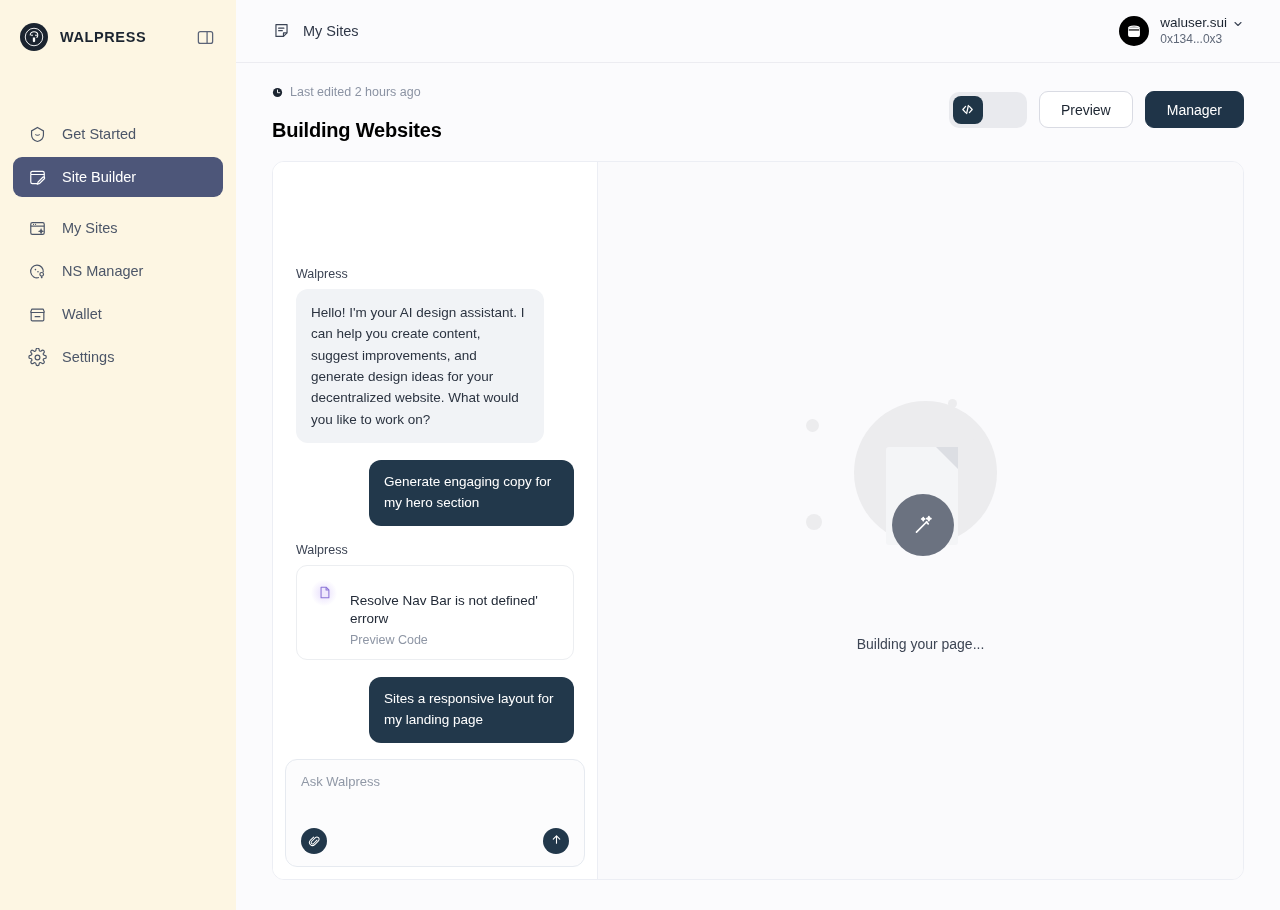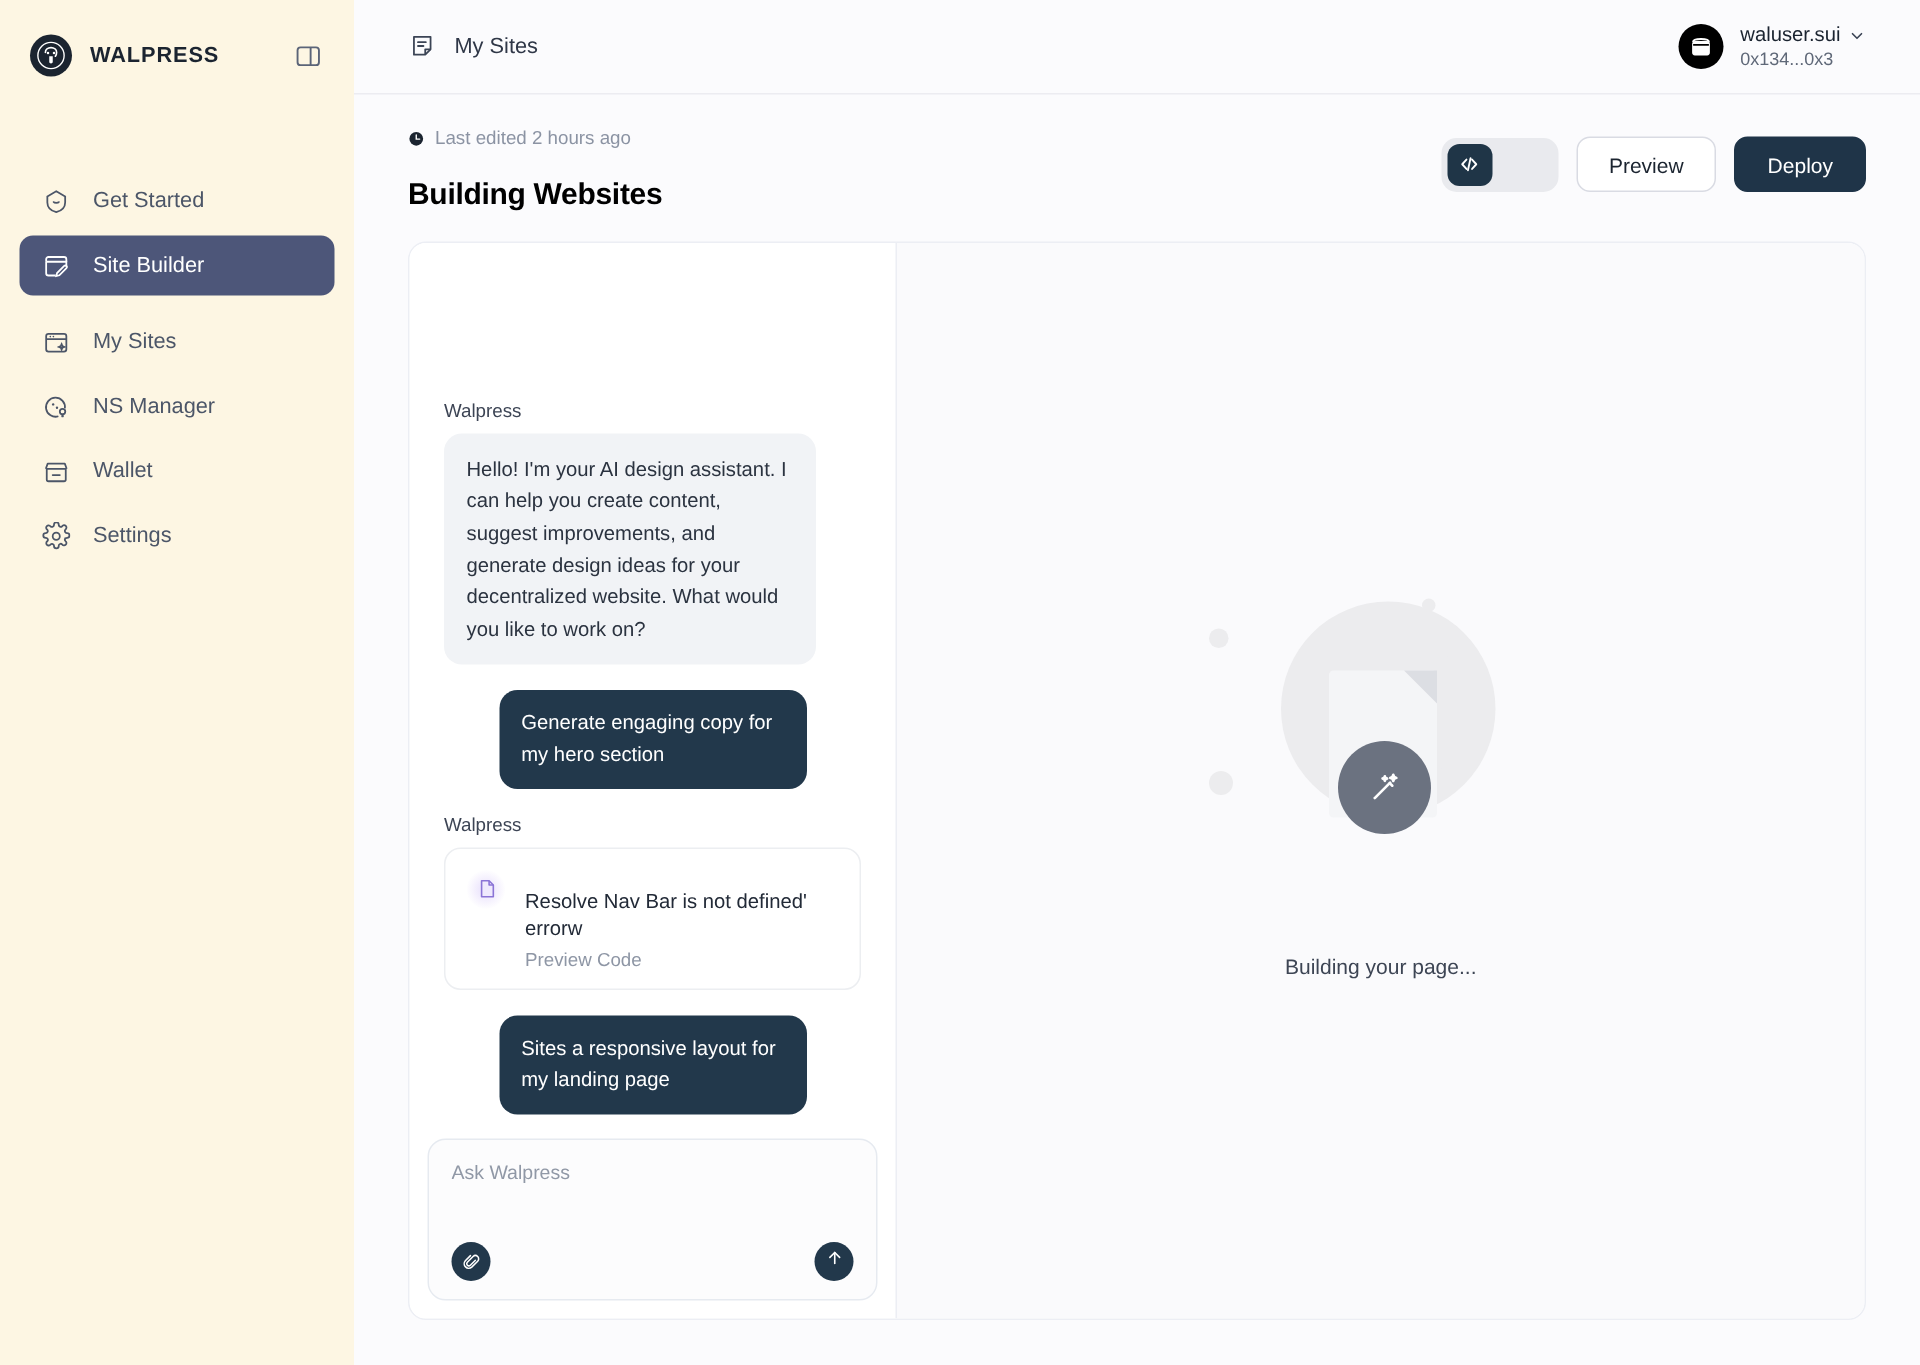--- a/index.html
+++ b/index.html
@@ -122,21 +122,21 @@
     padding: 10px 12px 12px 12px;
   }
   .messages { flex: 1; overflow: hidden; padding: 95px 11px 0 11px; }
   .msg-block { margin-bottom: 4px; }
   .msg-author { font-size: 12.5px; color: #3c4454; margin-bottom: 8px; }
   .bubble-ai {
     background: #f1f3f6; border-radius: 12px;
     padding: 13px 15px; font-size: 13.5px; line-height: 1.58;
     color: #2b3340; max-width: 248px;
   }
-  .row-right { display: flex; justify-content: center; margin: 17px 0; }
+  .row-right { display: flex; justify-content: flex-end; margin: 17px 0; }
   .bubble-user {
     background: #22384b; color: #ffffff; border-radius: 12px;
     padding: 12px 15px; font-size: 13.5px; line-height: 1.55;
     max-width: 205px;
   }
   .code-card {
     background: #ffffff; border: 1px solid #eceef1; border-radius: 11px;
     padding: 12px 14px; display: flex; gap: 13px; align-items: flex-start;
   }
   .code-card-icon {
@@ -362,21 +362,21 @@
         <div class="code-toggle">
           <div class="code-knob">
             <svg width="15" height="15" viewBox="0 0 24 24" fill="none" stroke="currentColor" stroke-width="2" stroke-linecap="round" stroke-linejoin="round">
               <polyline points="9 7 4.5 12 9 17"></polyline>
               <polyline points="15 7 19.5 12 15 17"></polyline>
               <line x1="13.4" y1="5.6" x2="10.6" y2="18.4"></line>
             </svg>
           </div>
         </div>
         <div class="btn btn-outline">Preview</div>
-        <div class="btn btn-primary">Deploy</div>
+        <div class="btn btn-primary">Manager</div>
       </div>
     </div>
 
     <div class="workspace">
 
       <div class="chat-pane">
         <div class="messages">
 
           <div class="msg-block">
             <div class="msg-author">Walpress</div>

